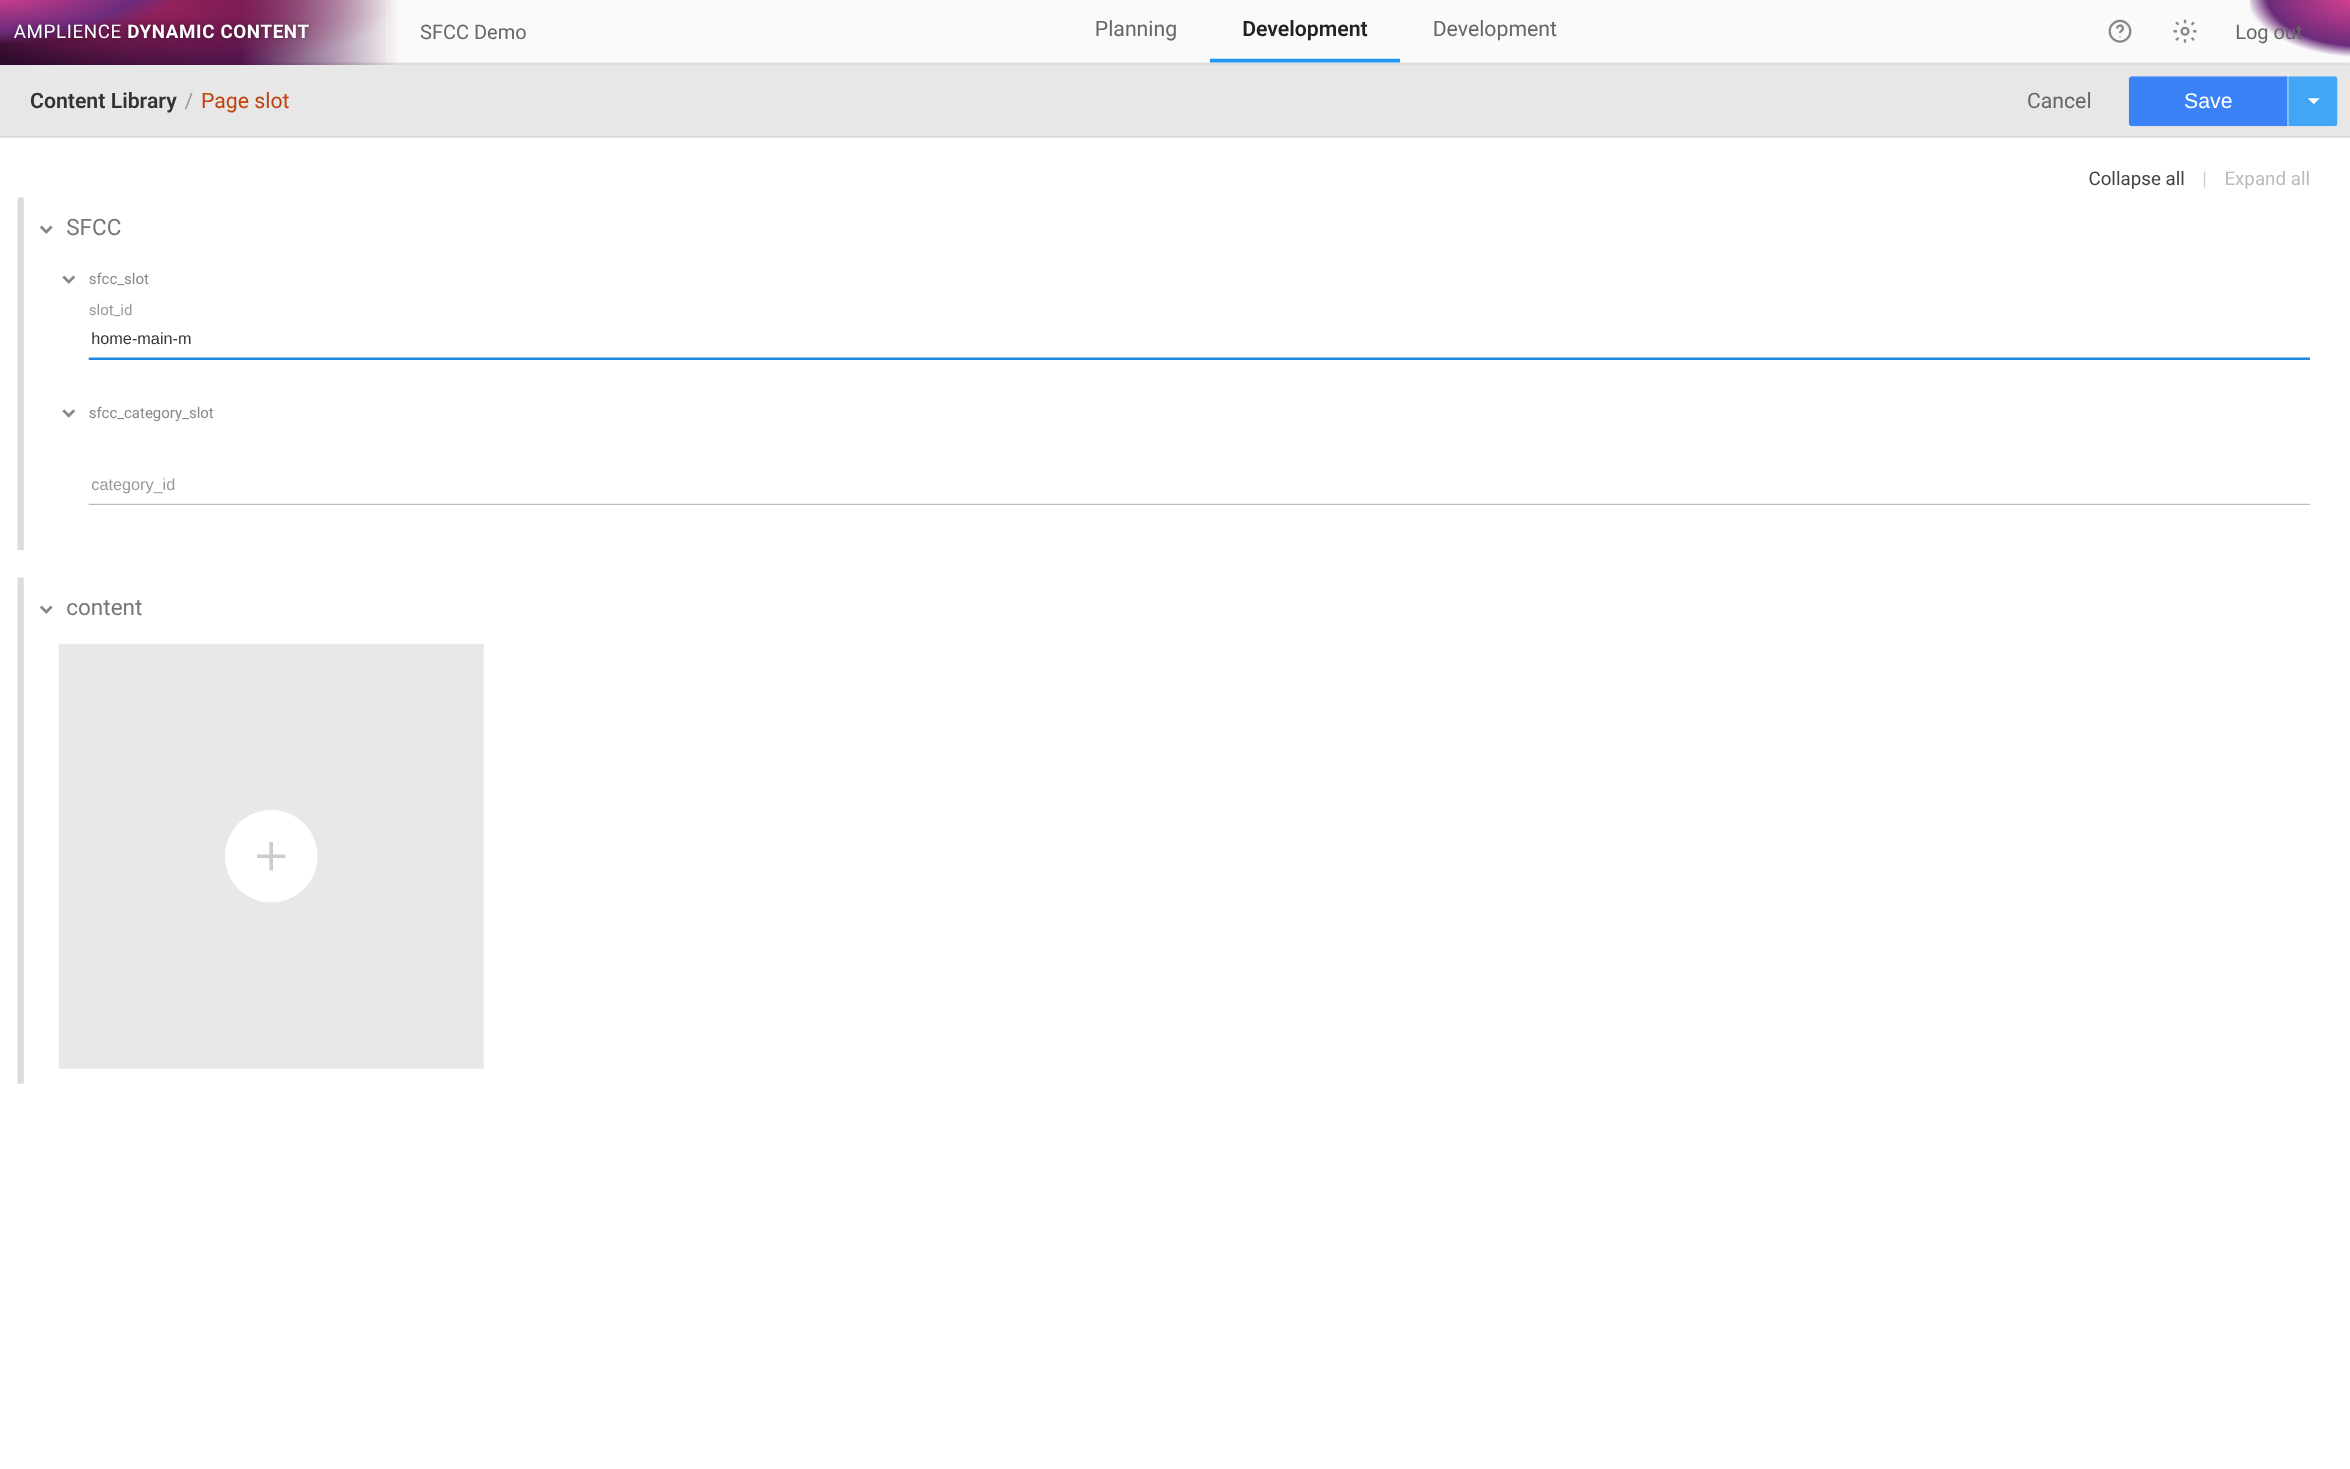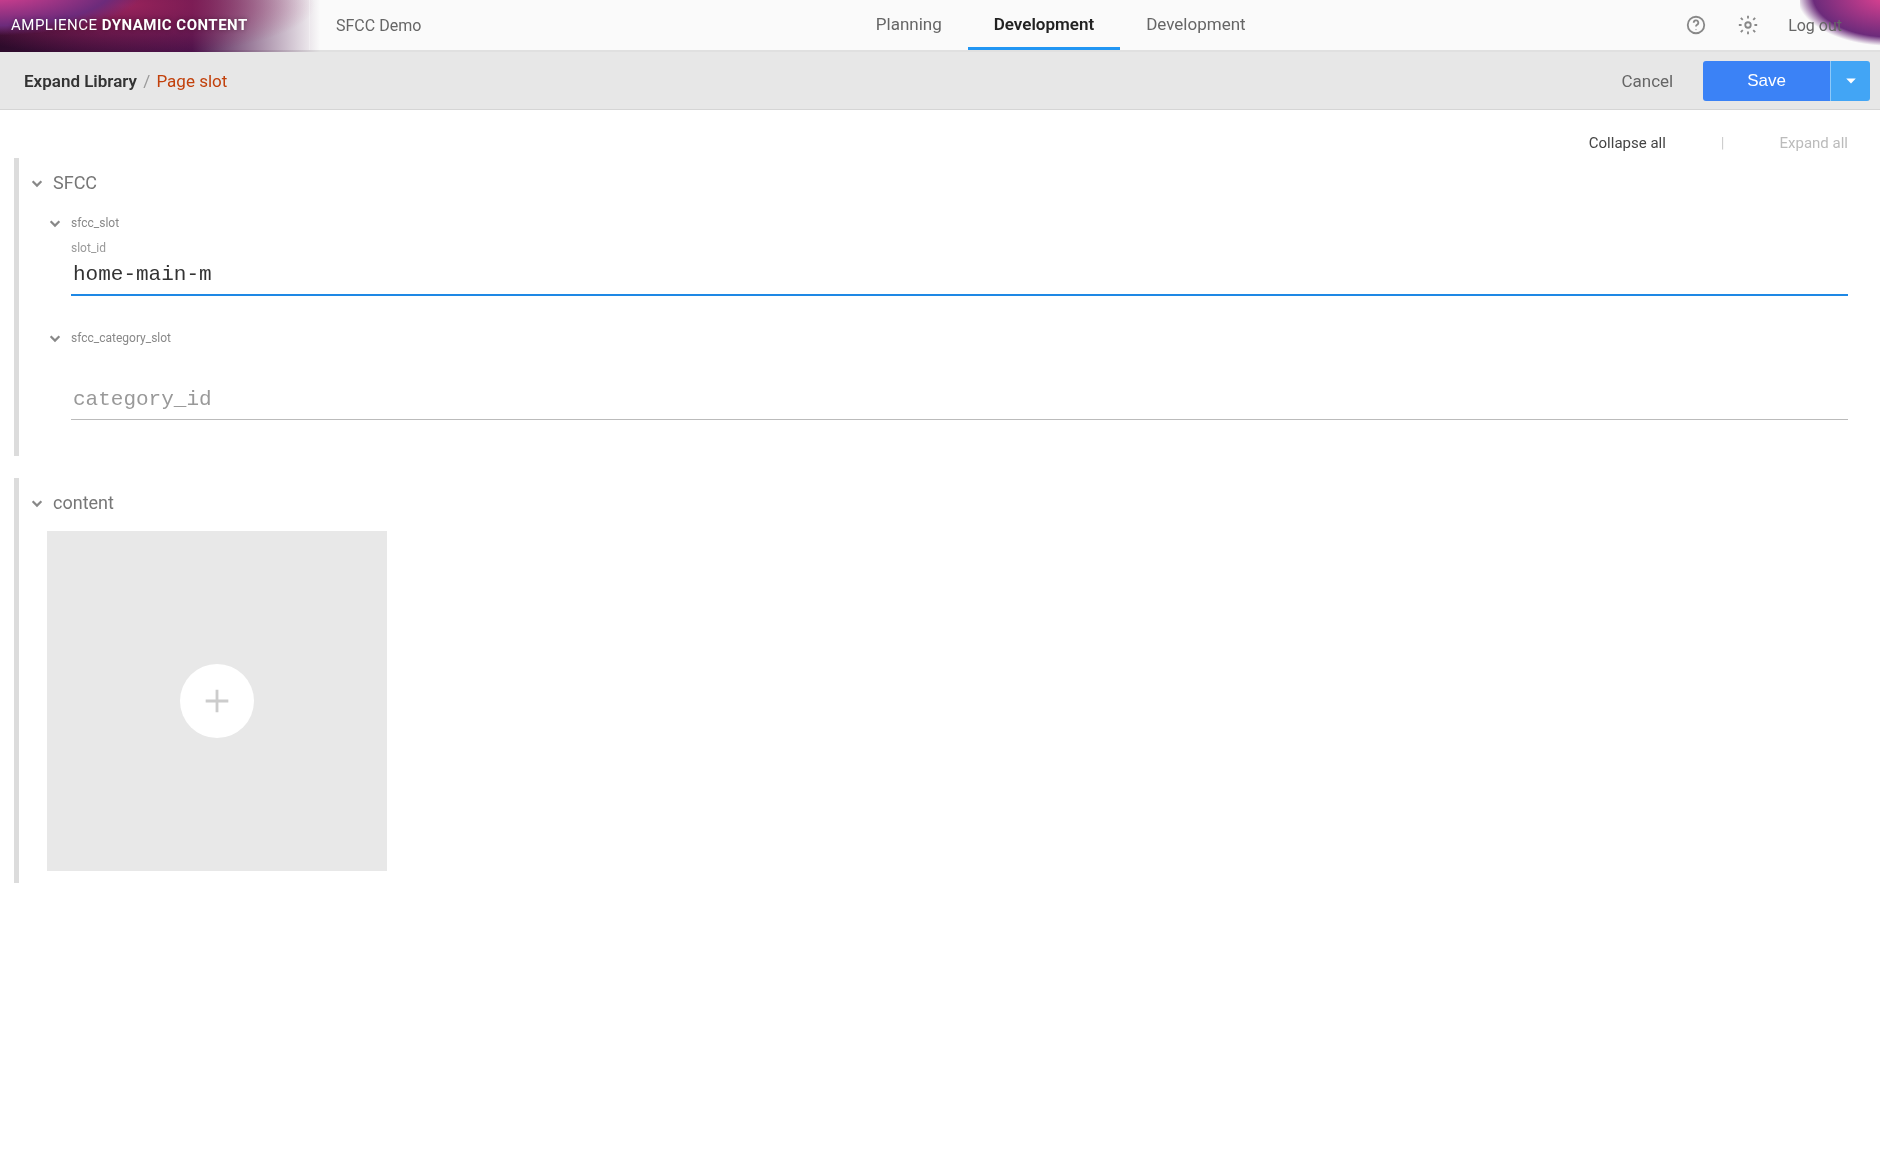--- a/index.html
+++ b/index.html
@@ -163,21 +163,20 @@
     cursor: pointer;
   }
   .save-drop svg { width: 12px; height: 12px; fill: #fff; }
 
   
   .form-toolbar {
     display: flex;
     justify-content: flex-end;
     align-items: flex-start;
     padding: 24px 32px 6px 0;
-    gap: 41px;
   }
   .form-toolbar a {
     font-size: 15px;
     color: #444;
     cursor: pointer;
   }
   .form-toolbar .sep {
     color: #ccc;
     margin: 0 14px;
     font-size: 15px;
@@ -227,25 +226,24 @@
     font-size: 12px;
     color: #999;
     display: block;
     margin-bottom: 2px;
   }
   .field-input {
     width: 100%;
     border: none;
     border-bottom: 2px solid #1e88e5;
     padding: 6px 2px 8px 2px;
-    font-size: 21px;
+    font-size: 13px;
     color: #333;
     outline: none;
     background: transparent;
-    font-family: Liberation Mono, monospace;
   }
   .field-nolabel {
     margin-top: 28px;
   }
   .field-input.empty {
     border-bottom: 1px solid #bbb;
     color: #999;
   }
   .field-input.empty::placeholder { color: #999; }
 
@@ -312,21 +310,21 @@
           <circle cx="12" cy="12" r="3"></circle>
           <path d="M12 2v3M12 19v3M4.2 4.2l2.1 2.1M17.7 17.7l2.1 2.1M2 12h3M19 12h3M4.2 19.8l2.1-2.1M17.7 6.3l2.1-2.1"></path>
         </svg>
     </span>
     <span class="logout-link">Log out</span>
   </div>
 </div>
 
 <div class="subbar">
   <div class="breadcrumb">
-    <span class="breadcrumb-root">Expand Library</span>
+    <span class="breadcrumb-root">Content Library</span>
     <span class="breadcrumb-sep">/</span>
     <span class="breadcrumb-leaf">Page slot</span>
   </div>
   <div class="subbar-actions">
     <span class="cancel-link">Cancel</span>
     <div class="save-group">
       <button class="save-btn">Save</button>
       <span class="save-drop">
         <svg viewBox="0 0 10 10">
             <path d="M1 3 L5 7 L9 3 Z"></path>

